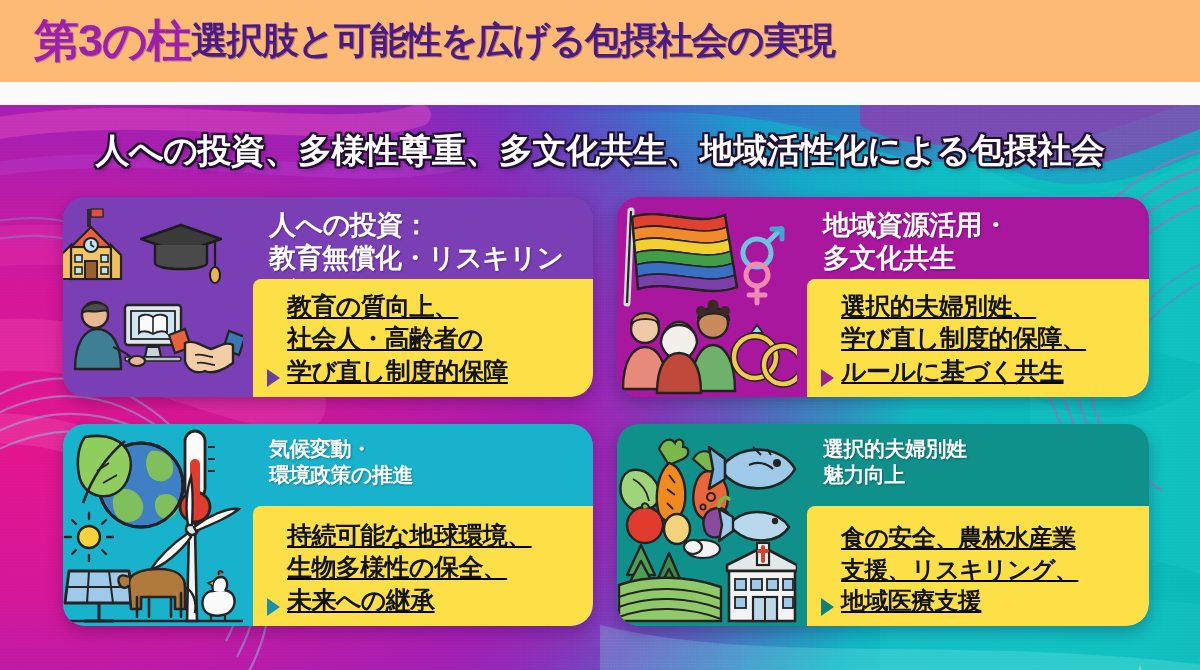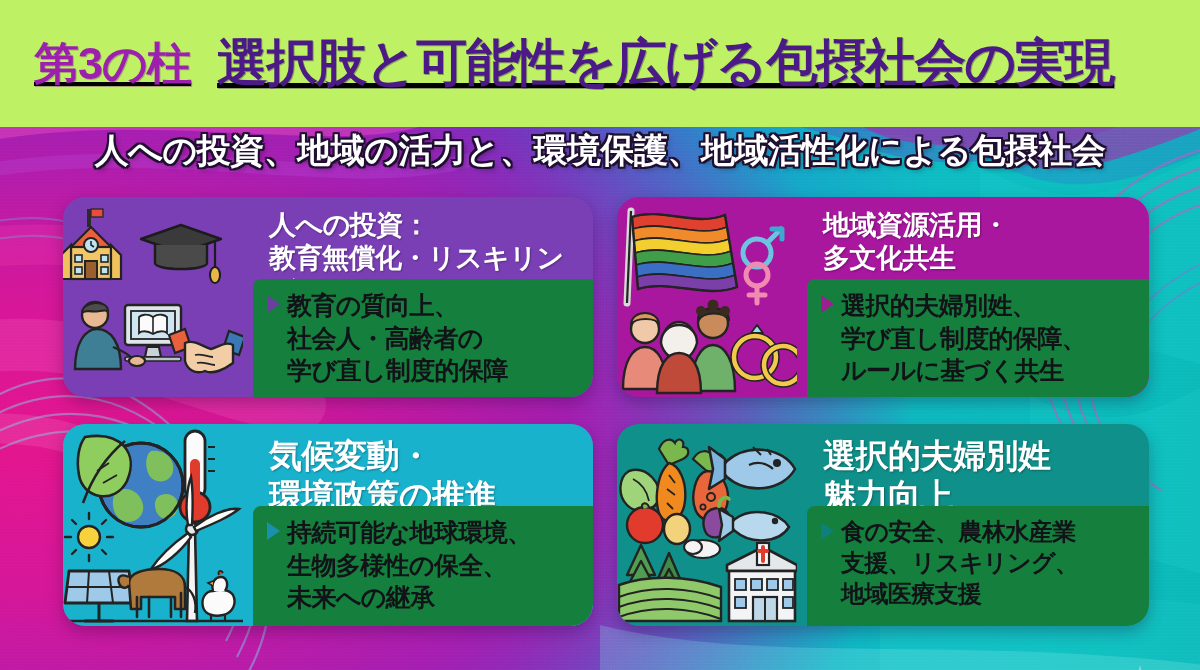--- a/index.html
+++ b/index.html
@@ -6,37 +6,35 @@
   html,body{margin:0;padding:0;}
   body{
     width:1200px;height:670px;overflow:hidden;
     font-family:"Liberation Sans","DejaVu Sans",sans-serif;
     background:#ffffff;
   }
   .slide{position:relative;width:1200px;height:670px;overflow:hidden;background:#fbfbfb;}
 
   
   .header{
-    position:absolute;left:0;top:0;width:1200px;height:127px;
-    background:#bef264;
+    position:absolute;left:0;top:0;width:1200px;height:82px;
+    background:#fdba74;
     display:flex;align-items:center;
     box-sizing:border-box;padding-left:34px;
     z-index:30;
-    text-decoration:underline;
   }
   .hdr-kicker{
     font-size:45px;font-weight:bold;letter-spacing:-1px;
     color:#9c1fae;
     text-shadow:1px 1px 0 rgba(120,20,140,.35);
     white-space:nowrap;
   }
   .hdr-title{
-    font-size:51px;font-weight:bold;letter-spacing:-1.5px;
+    font-size:37px;font-weight:bold;letter-spacing:-1.5px;
     color:#4b1a86;
-    margin-left:26px;
     text-shadow:1px 1px 0 rgba(40,10,80,.35);
     white-space:nowrap;
   }
 
   
   .bg{
     position:absolute;left:0;top:105px;width:1200px;height:565px;overflow:hidden;
     background:
       radial-gradient(120% 150% at 2% 60%, #e4158e 0%, #d5179a 18%, #a51fb2 38%, transparent 62%),
       linear-gradient(95deg,
@@ -84,26 +82,26 @@
   .card-title{
     position:absolute;left:190px;top:12px;right:10px;
     color:#ffffff;font-weight:bold;font-size:27px;line-height:1.22;
     letter-spacing:-0.5px;
     text-shadow:1px 1px 2px rgba(0,0,0,.30);
     white-space:pre-line;
     margin-left:16px;
   }
   .card-body{
     position:absolute;left:190px;right:0;bottom:0;
-    background:#15803d;
+    background:#fde047;
     border-top-left-radius:8px;
     border-bottom-right-radius:22px;
     box-sizing:border-box;
     padding:10px 10px 10px 14px;
-    display:flex;align-items:flex-start;
+    display:flex;align-items:flex-end;text-decoration:underline;
   }
   .bullet{
     flex:0 0 auto;margin-top:6px;margin-right:7px;
     width:0;height:0;
     border-left:13px solid #6b3fa0;
     border-top:9px solid transparent;
     border-bottom:9px solid transparent;
   }
   .body-text{
     color:#111318;font-weight:bold;font-size:25px;line-height:1.3;
@@ -123,21 +121,21 @@
 
   #card-1 .card-body{height:118px;}
   #card-2 .card-body{height:118px;}
   #card-3 .card-body{height:120px;}
   #card-4 .card-body{height:120px;}
 
   #card-2 .bullet{border-left-color:#9c2090;}
   #card-3 .bullet{border-left-color:#1a8fae;}
   #card-4 .bullet{border-left-color:#0f7f7c;}
 
-  #card-3 .card-title, #card-4 .card-title{font-size:33px;}
+  #card-3 .card-title, #card-4 .card-title{font-size:21px;}
   #card-4 .body-text{font-size:24px;}
 </style>
 </head>
 <body>
 
 <div class="slide">
 
   <div class="header">
     <div class="hdr-kicker">第3の柱</div>
     <div class="hdr-title">選択肢と可能性を広げる包摂社会の実現</div>
@@ -182,21 +180,21 @@
       <g fill="none" stroke="#b84fd0" stroke-opacity=".35" stroke-width="2">
         <path d="M1220,150 C1160,175 1120,215 1110,265"></path>
         <path d="M1220,168 C1164,193 1128,229 1120,276"></path>
       </g>
 
       <path d="M1140,600 C1146,622 1152,628 1172,634 C1152,640 1146,646 1140,668 C1134,646 1128,640 1108,634 C1128,628 1134,622 1140,600 Z" transform="translate(0,-40)" fill="#8fd8e4" fill-opacity=".85"></path>
     </svg>
     <div class="noise"></div>
   </div>
 
-  <div class="subtitle">人への投資、地域の活力と、環境保護、地域活性化による包摂社会</div>
+  <div class="subtitle">人への投資、多様性尊重、多文化共生、地域活性化による包摂社会</div>
 
   <div class="card" id="card-1">
     <div class="inner"></div>
     <svg class="card-icons" viewBox="0 0 180 200">
 
       <g>
         <rect x="24" y="12" width="4" height="18" fill="#2b2b2b"></rect>
         <rect x="28" y="12" width="12" height="8" fill="#e74c3c" stroke="#2b2b2b" stroke-width="1.4"></rect>
         <path d="M8,50 L28,30 L48,50 Z" fill="#e8603c" stroke="#232323" stroke-width="2.2" stroke-linejoin="round"></path>
         <rect x="8" y="50" width="40" height="32" fill="#f2c667" stroke="#232323" stroke-width="2.2"></rect>

